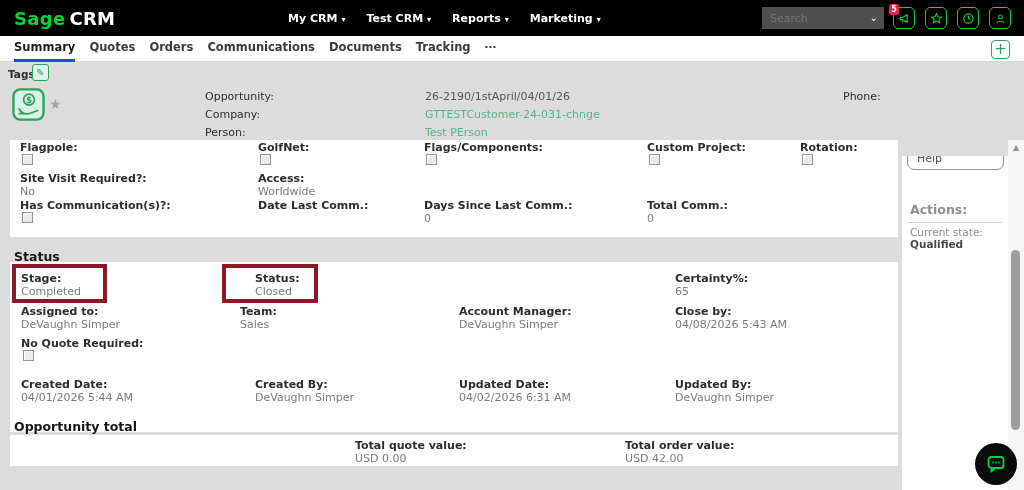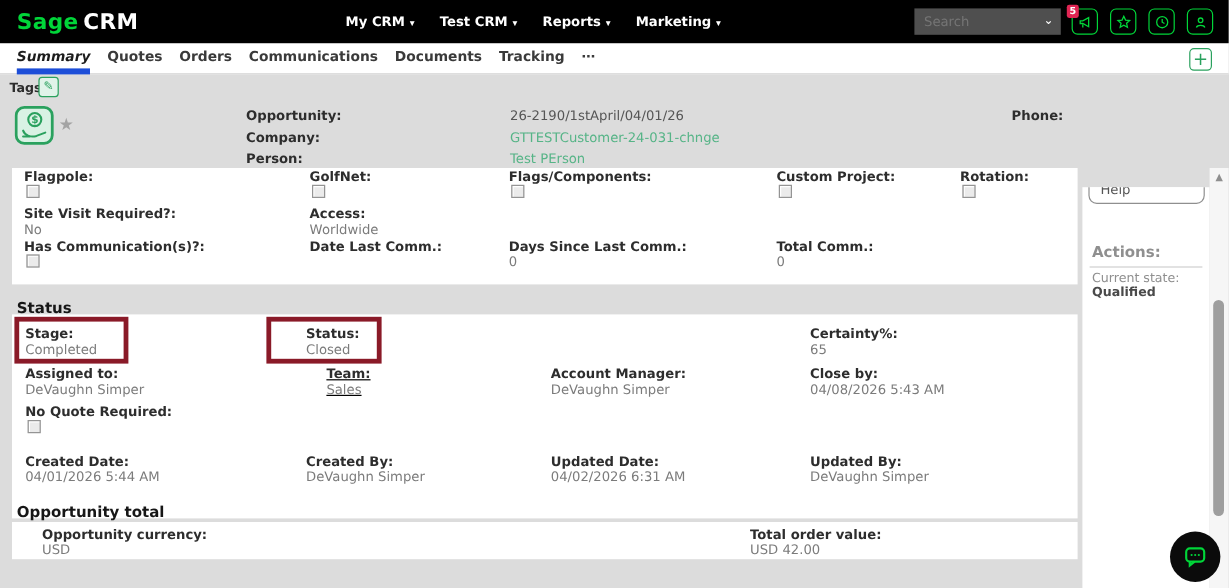--- a/index.html
+++ b/index.html
@@ -20,32 +20,32 @@
   .searchbox .caret { color:#fff; font-size:10px; padding:0 6px 2px 0; }
   .tb-icon { position:absolute; top:7px; width:22px; height:22px; border:1.6px solid #00D639; border-radius:5px;
              display:flex; align-items:center; justify-content:center; cursor:pointer; }
   .badge { position:absolute; left:-5px; top:-4px; min-width:10px; height:11px; background:#e02553; color:#fff;
            font-size:8px; font-weight:bold; line-height:11px; text-align:center; border-radius:2px; padding:0 1px; }
 
   
   .tabrow { position:absolute; left:0; top:36px; width:1024px; height:26px; background:#fff; border-bottom:1px solid #d6d6d6; z-index:4; }
   .tabs { position:absolute; left:14px; top:0; height:26px; display:flex; gap:14px; }
   .tab { font-size:11.5px; font-weight:bold; color:#3a3a3a; line-height:23px; height:26px; cursor:pointer; white-space:nowrap; }
-  .tab.active { color:#1c1c1c; border-bottom:5px solid #1d4ed8;font-style:italic; }
+  .tab.active { color:#1c1c1c; border-bottom:3px solid #1d4ed8; }
   .addbtn { position:absolute; left:991px; top:4px; width:19px; height:19px; border:1.6px solid #2aa15e; border-radius:4px;
             color:#2aa15e; font-size:15px; line-height:16px; text-align:center; cursor:pointer; background:#fff; }
 
   
   .ctxband { position:absolute; left:0; top:62px; width:1024px; height:78px; background:#dcdcdc; z-index:3; }
   .tagslbl { position:absolute; left:8px; top:68px; font-size:10.5px; font-weight:bold; color:#2d2d2d; }
   .tagedit { position:absolute; left:32px; top:63px; width:17px; height:17px; background:#e0f3e9; border:1.2px solid #2aa15e;
              border-radius:3px; color:#2aa15e; font-size:10px; text-align:center; line-height:15px; cursor:pointer; }
   .opp-icon { position:absolute; left:12px; top:88px; }
   .fav-star { position:absolute; left:49px; top:96px; font-size:14px; color:#a3a3a3; cursor:pointer; }
-  .ctx-lb { position:absolute; font-size:11px; font-weight:bold; color:#2d2d2d;text-align:center; }
+  .ctx-lb { position:absolute; font-size:11px; font-weight:normal; color:#2d2d2d;text-align:center; }
   .ctx-vl { position:absolute; font-size:11px; color:#555; }
   .ctx-link { position:absolute; font-size:11px; color:#56b487; cursor:pointer; }
 
   
   .panel { position:absolute; background:#fff; }
   .sec-h { position:absolute; font-size:12.5px; font-weight:bold; color:#161616; }
   .fld { position:absolute; white-space:nowrap; }
   .lb { font-size:11px; font-weight:bold; color:#2d2d2d; line-height:12px; }
   .vl { font-size:11px; color:#7b7b7b; line-height:12px; margin-top:1px; }
   .cb { position:absolute; width:11px; height:11px; border:1px solid #949494; background:#ebebeb;
@@ -211,21 +211,21 @@
   </div>
   <div class="fld" style="left:665px; top:11px;">
     <div class="lb">Certainty%:</div>
     <div class="vl">65</div>
   </div>
 
   <div class="fld" style="left:11px; top:44px;">
     <div class="lb">Assigned to:</div>
     <div class="vl">DeVaughn Simper</div>
   </div>
-  <div class="fld" style="left:262px; top:44px;text-decoration:underline;">
+  <div class="fld" style="left:230px; top:44px;">
     <div class="lb">Team:</div>
     <div class="vl">Sales</div>
   </div>
   <div class="fld" style="left:449px; top:44px;">
     <div class="lb">Account Manager:</div>
     <div class="vl">DeVaughn Simper</div>
   </div>
   <div class="fld" style="left:665px; top:44px;">
     <div class="lb">Close by:</div>
     <div class="vl">04/08/2026 5:43 AM</div>
@@ -252,23 +252,23 @@
     <div class="lb">Updated By:</div>
     <div class="vl">DeVaughn Simper</div>
   </div>
 </div>
 
 <div class="annobox" style="left:12px; top:264px; width:95px; height:39px;"></div>
 <div class="annobox" style="left:222px; top:264px; width:96px; height:39px;"></div>
 
 <div class="sec-h" style="left:14px; top:419px;">Opportunity total</div>
 <div class="panel" style="left:10px; top:435px; width:888px; height:31px;">
-  <div class="fld" style="left:25px; top:5px;">
-    <div class="lb">Opportunity currency:</div>
-    <div class="vl">USD</div>
+  <div class="fld" style="left:345px; top:5px;">
+    <div class="lb">Total quote value:</div>
+    <div class="vl">USD 0.00</div>
   </div>
   <div class="fld" style="left:615px; top:5px;">
     <div class="lb">Total order value:</div>
     <div class="vl">USD 42.00</div>
   </div>
 </div>
 
 <div class="sidebar">
   <div class="helpbox">
       <span>Help</span>

